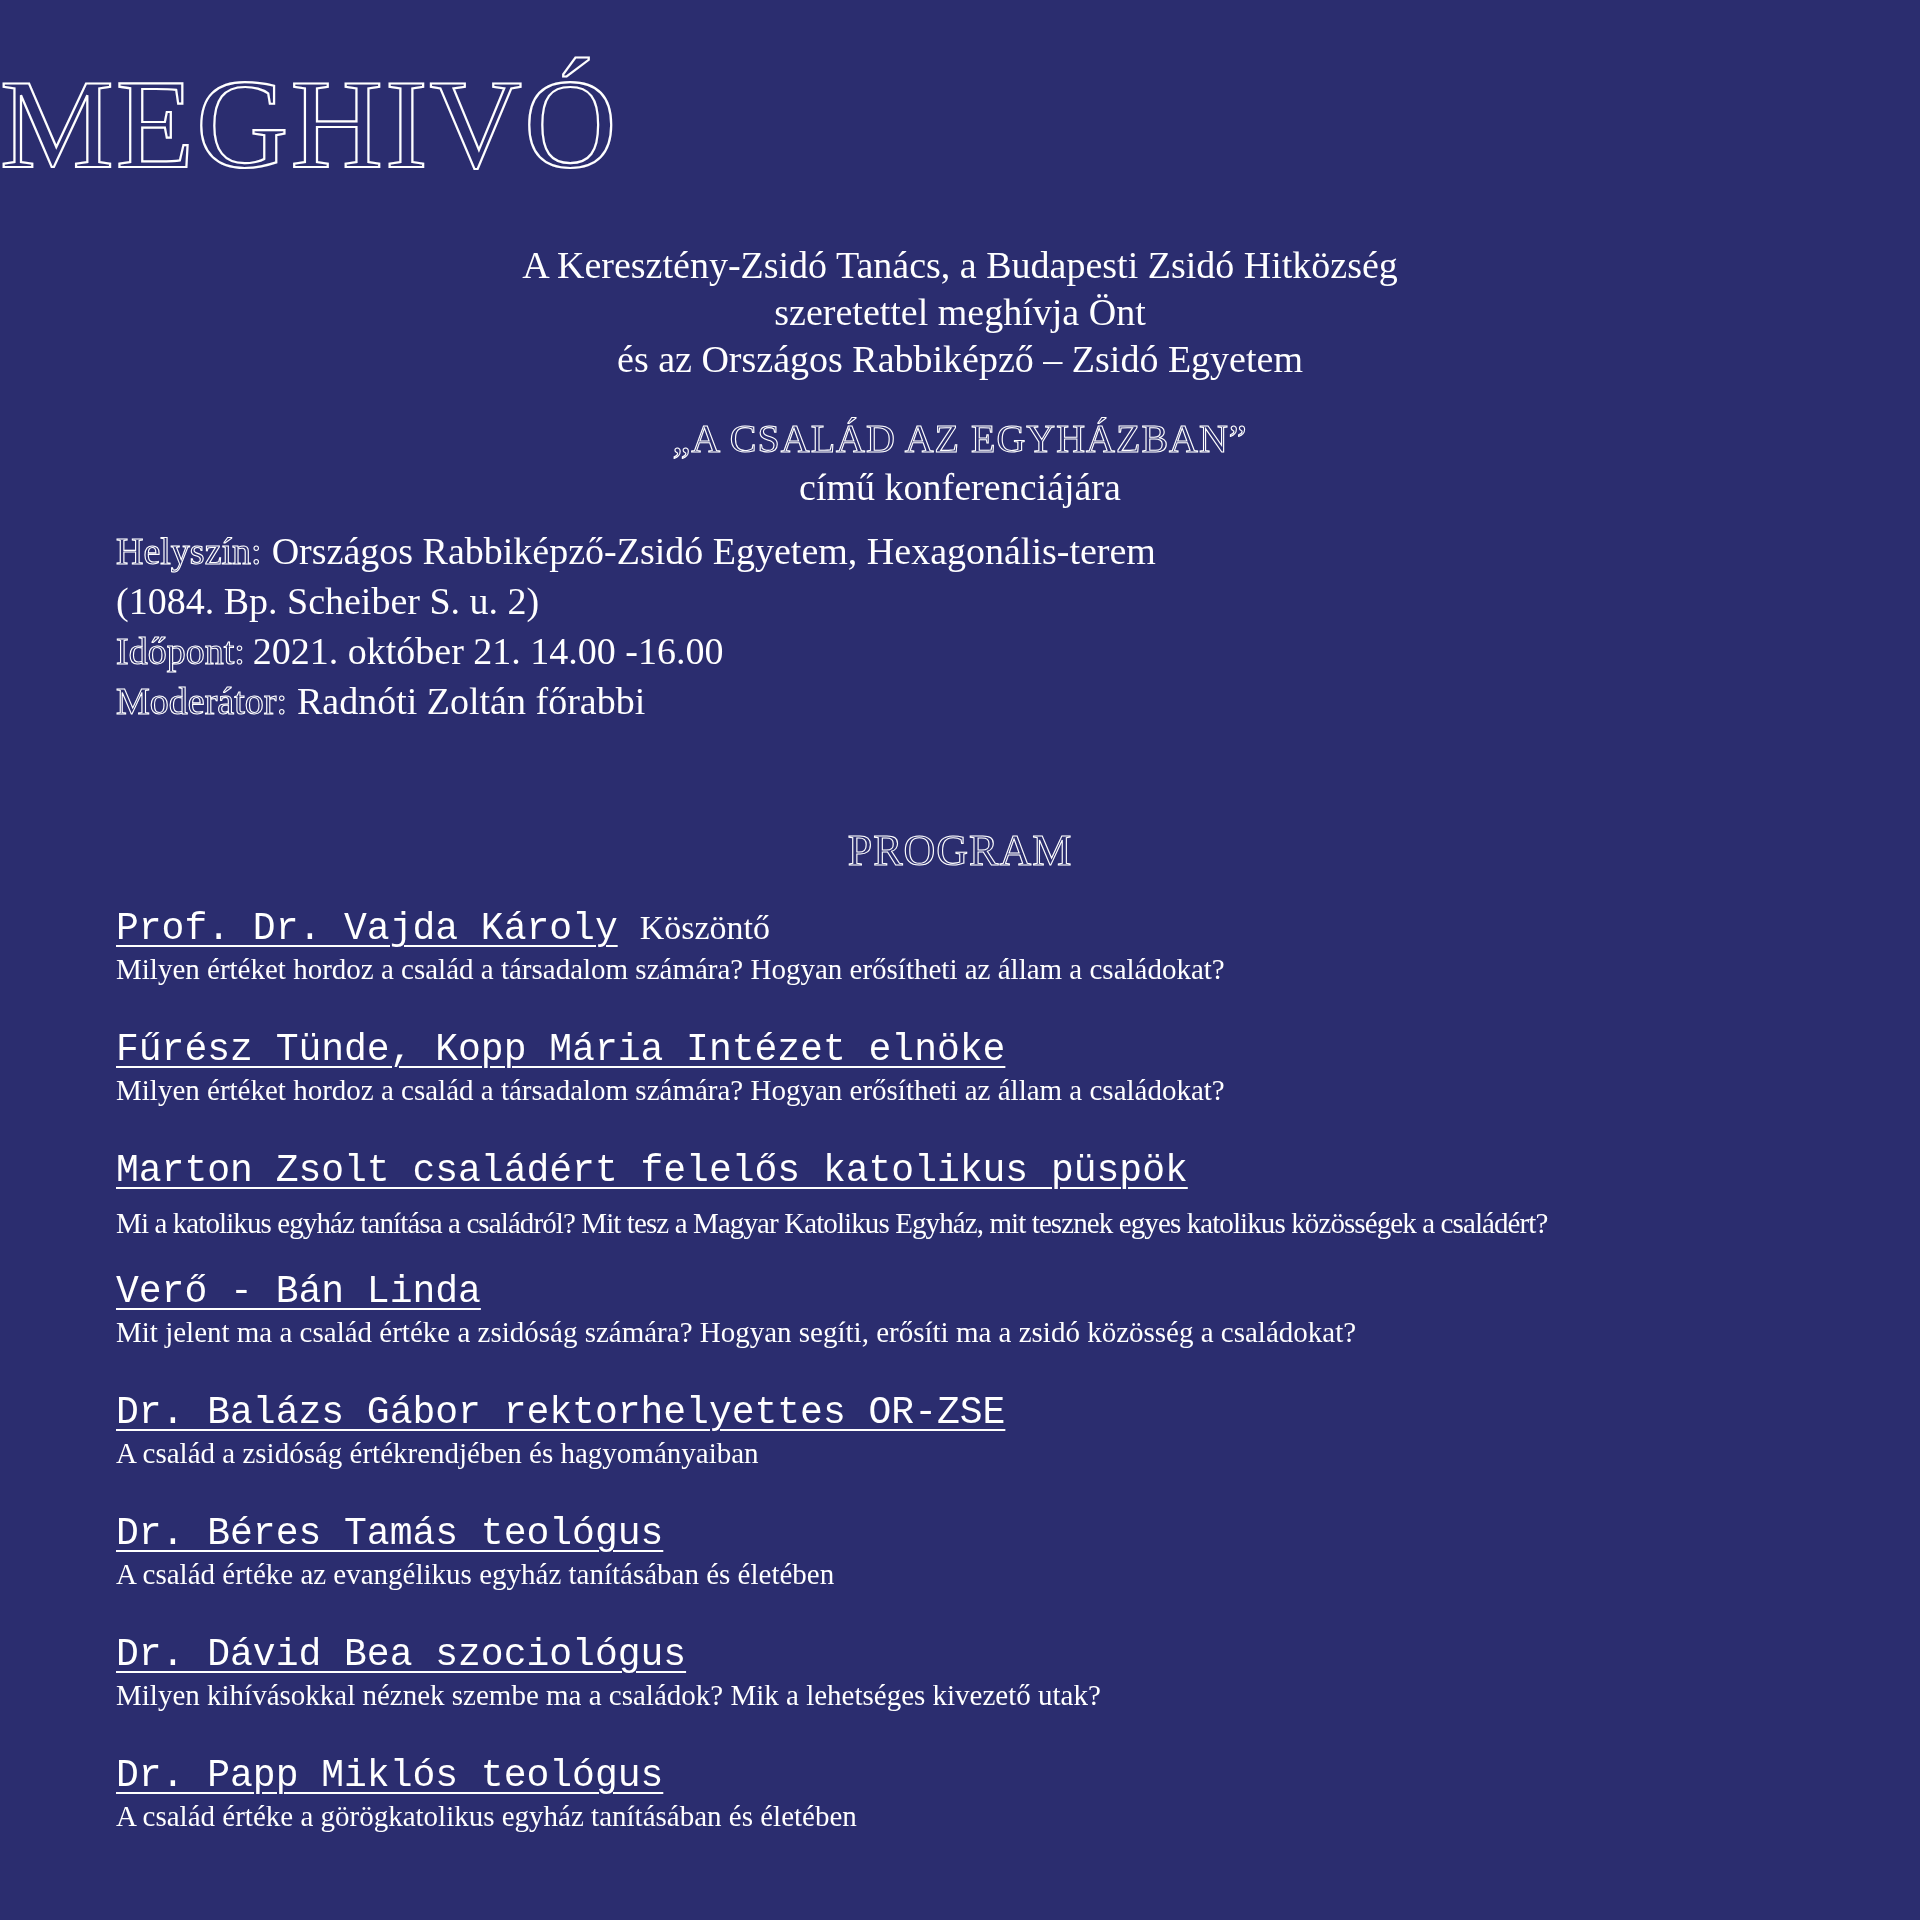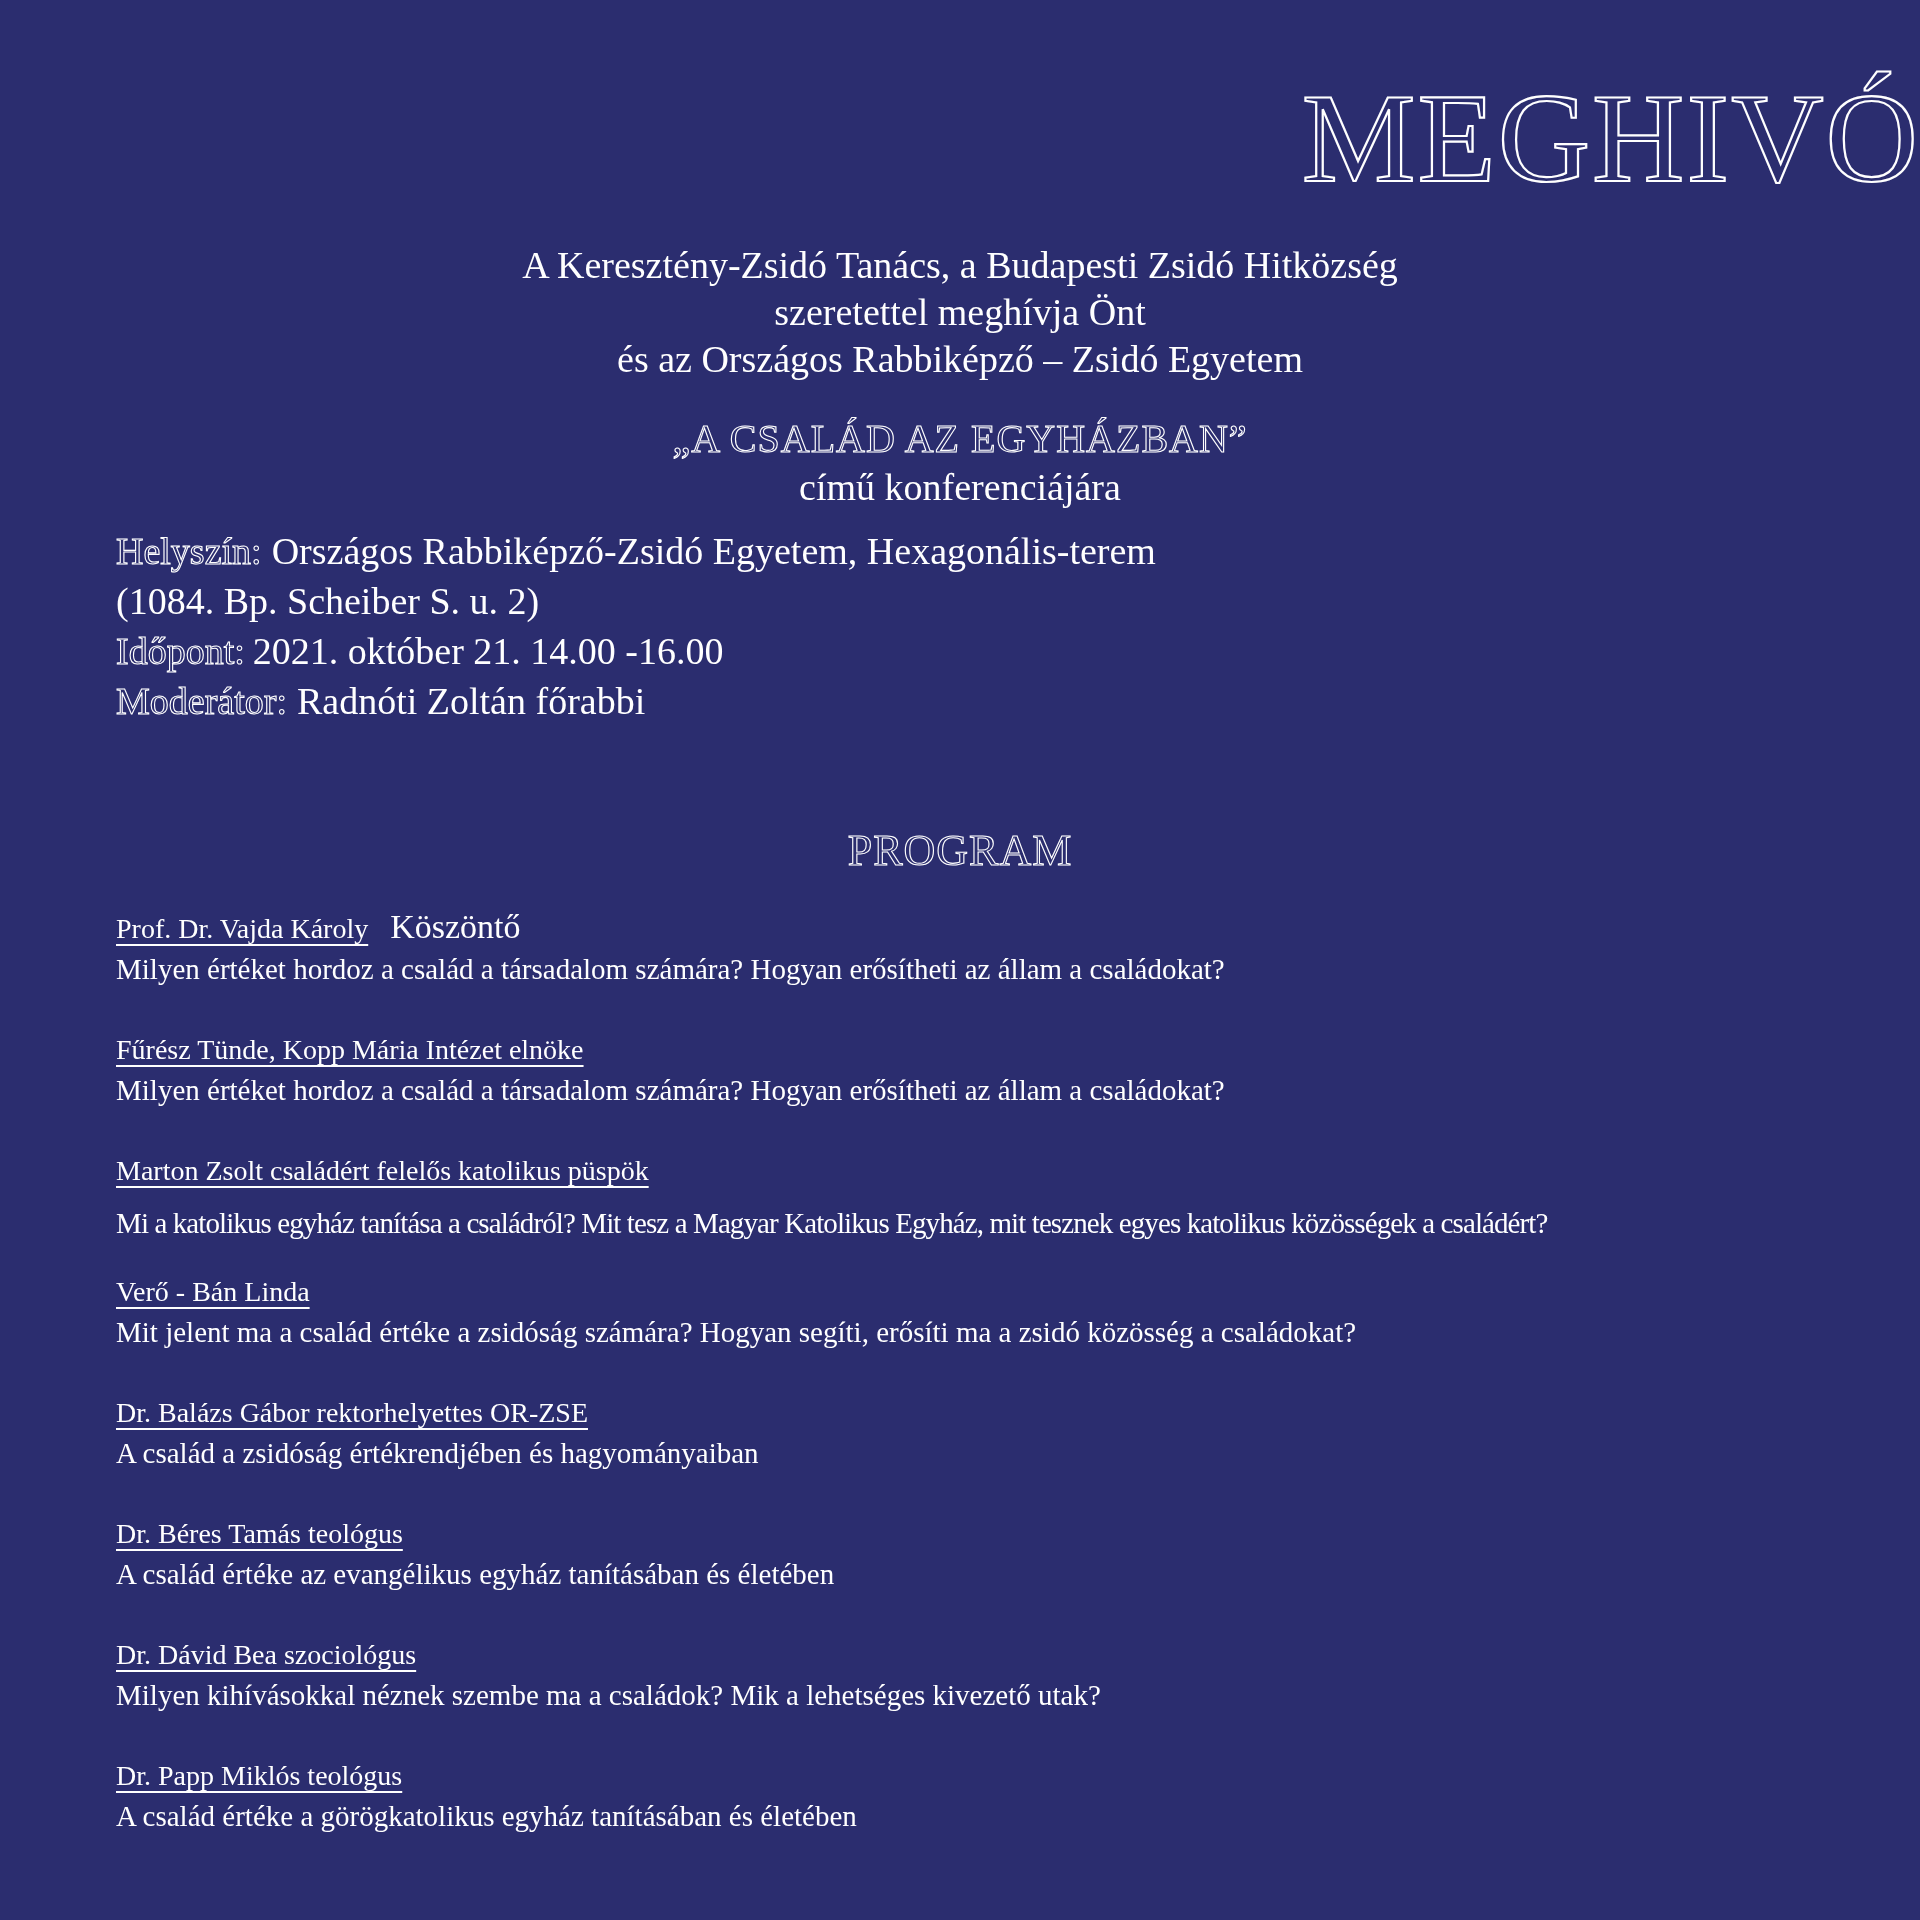--- a/index.html
+++ b/index.html
@@ -8,22 +8,22 @@
     background:#2b2d6f; color:#ffffff;
     font-family:"Liberation Serif","DejaVu Serif",serif;
     position:relative;
   }
   .outline {
     color:transparent;
     -webkit-text-stroke:1.6px #ffffff;
     font-family:"Liberation Serif","DejaVu Serif",serif;
   }
   .title {
-    position:absolute; left:0; right:0; top:74px;
-    text-align:right; font-size:128px; letter-spacing:2px; line-height:1;
+    position:absolute; left:0; right:0; top:60px;
+    text-align:left; font-size:128px; letter-spacing:2px; line-height:1;
     -webkit-text-stroke:2.2px #ffffff;
   }
   .intro {
     position:absolute; left:0; right:0; top:242px;
     text-align:center; font-size:38px; line-height:47px;
   }
   .conf-title {
     position:absolute; left:0; right:0; top:416px;
     text-align:center; font-size:40px; line-height:46px; letter-spacing:1px;
     -webkit-text-stroke:1.1px #ffffff;
@@ -41,23 +41,24 @@
   .program-head {
     position:absolute; left:0; right:0; top:826px;
     text-align:center; font-size:44px; line-height:50px; letter-spacing:1px;
     -webkit-text-stroke:1.1px #ffffff;
   }
   .program {
     position:absolute; left:116px; right:40px; top:906px;
   }
   .item { height:121px; }
   .speaker {
-    font-size:28px; line-height:46px;
+    font-size:38px; line-height:46px;
     text-decoration:underline; text-underline-offset:6px; text-decoration-thickness:2px;
     display:inline-block;
+    font-family:Liberation Mono, monospace;
   }
   .extra { font-size:34px; margin-left:22px; }
   .topic { font-size:29px; line-height:34px; white-space:nowrap; }
   .topic.tight { letter-spacing:-0.9px;margin-top:12px; }
 </style>
 </head>
 <body>
 
 <div class="title outline">MEGHIVÓ</div>
 

